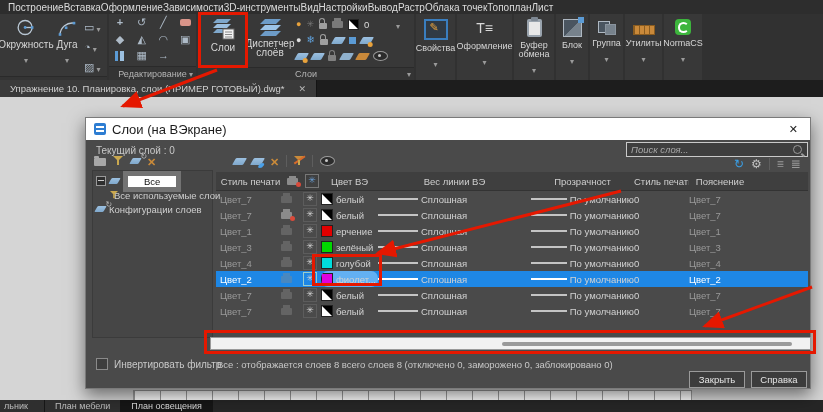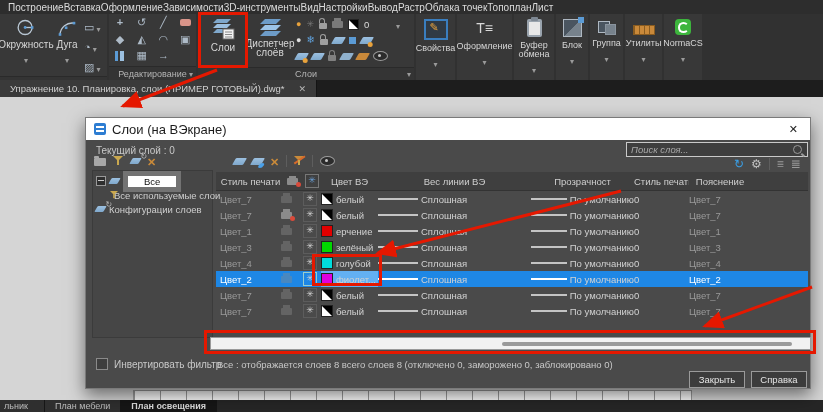--- a/index.html
+++ b/index.html
@@ -82,21 +82,21 @@
     padding:0 10px;border-right:1px solid #141414;cursor:pointer;}
   .ic-x::before{content:"✕";font-size:9px;color:#b5b5b5;}
   
   .canvas{position:absolute;left:0;top:97px;width:823px;height:303px;background:#d5d5d5;}
   .draw-strip{position:absolute;left:133px;top:293px;width:557px;height:10px;background:#fafafa;border:1px solid #9a9a9a;
     background-image:repeating-linear-gradient(90deg,#9a9a9a 0 1px,transparent 1px 26px);}
   
   .taskbar{position:absolute;left:0;top:400px;width:823px;height:12px;background:#262626;display:flex;}
   .sheettab{font-size:9px;color:#bdbdbd;padding:0 10px;line-height:12px;border-right:1px solid #161616;
     background:#2f2f2f;white-space:nowrap;overflow:hidden;cursor:pointer;}
-  .sheettab.active{background:#161616;color:#d9d9d9;font-weight:bold;}
+  .sheettab.active{background:#161616;color:#d9d9d9;}
   .sheettab.clip{width:36px;padding:0 4px;}
   
   .dialog{position:absolute;left:85px;top:117px;width:726px;height:272px;background:#4a4a4a;
     border:1px solid #7a7a7a;box-sizing:border-box;box-shadow:0 6px 16px rgba(0,0,0,.5);z-index:3;}
   .dlg-title{position:absolute;left:0;top:0;right:0;height:22px;background:#fff;display:flex;align-items:center;
     padding:0 8px;box-sizing:border-box;gap:6px;}
   .dlg-ic{width:12px;height:12px;background:#2d7dd2;border-radius:2px;position:relative;}
   .dlg-ic::before{content:"";position:absolute;left:2px;right:2px;top:3px;height:2px;background:#fff;box-shadow:0 4px 0 #fff;}
   .dlg-title-text{font-size:13px;color:#1c1c1c;flex:1;}
   .dlg-close{font-size:11px;color:#222;cursor:pointer;padding:0 4px;}
@@ -142,21 +142,21 @@
   .lline.lw{width:38px;}
   .trow .td span:not(.lline):not(.swatch){color:#d2d2d2;}
   .trow .td.c1, .trow .td.c8{color:#9a9a9a;}
   .sunbox{display:inline-block;width:12px;height:12px;border:1px solid #5c5c5c;color:#8d8d72;font-size:9px;
     line-height:11px;text-align:center;}
   .sunbox::before{content:"✳";}
   .sunbox.hdr{color:#6aa0d8;border-color:#777;}
   .trow.sel{background:#1e87e5;color:#fff;}
   .trow.sel .td, .trow.sel .td.c1, .trow.sel .td.c8, .trow.sel .cname{color:#fff;}
   .trow.sel .lline{background:#fff;}
-  .trow.sel .td.c4{background:#63b0f2;}
+  .trow.sel .td.c4{background:#63b0f2;border-radius:7px;}
   .trow.sel .sunbox{color:#e8b84a;border-color:#9cc;}
   
   .hscroll{position:absolute;left:124px;top:219px;width:601px;height:13px;background:#f2f2f2;border:1px solid #9a9a9a;box-sizing:border-box;}
   .hthumb{position:absolute;left:291px;top:4px;width:290px;height:4px;background:#9a9a9a;border-radius:2px;}
   .chkrow{position:absolute;left:10px;top:240px;display:flex;align-items:center;gap:6px;}
   .chk{width:10px;height:10px;background:#3e3e3e;border:1px solid #8a8a8a;}
   .chklabel{font-size:10px;color:#c8c8c8;}
   .statusline{position:absolute;left:131px;top:241px;font-size:9.5px;color:#c8c8c8;white-space:nowrap;}
   .btn{position:absolute;width:56px;height:17px;background:#3c3c3c;border:1px solid #9a9a9a;color:#e5e5e5;
     font-size:9.5px;display:flex;align-items:center;justify-content:center;cursor:pointer;box-sizing:border-box;}

